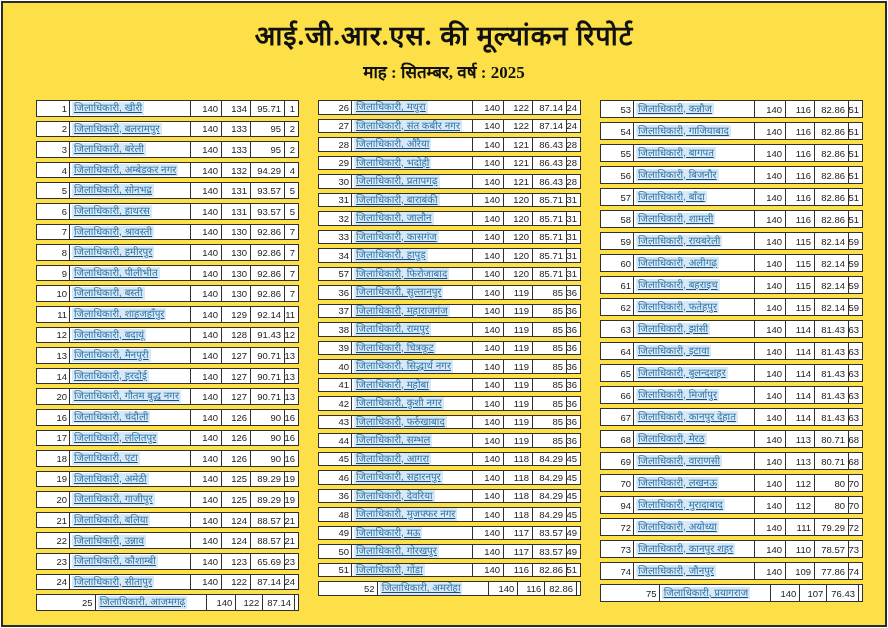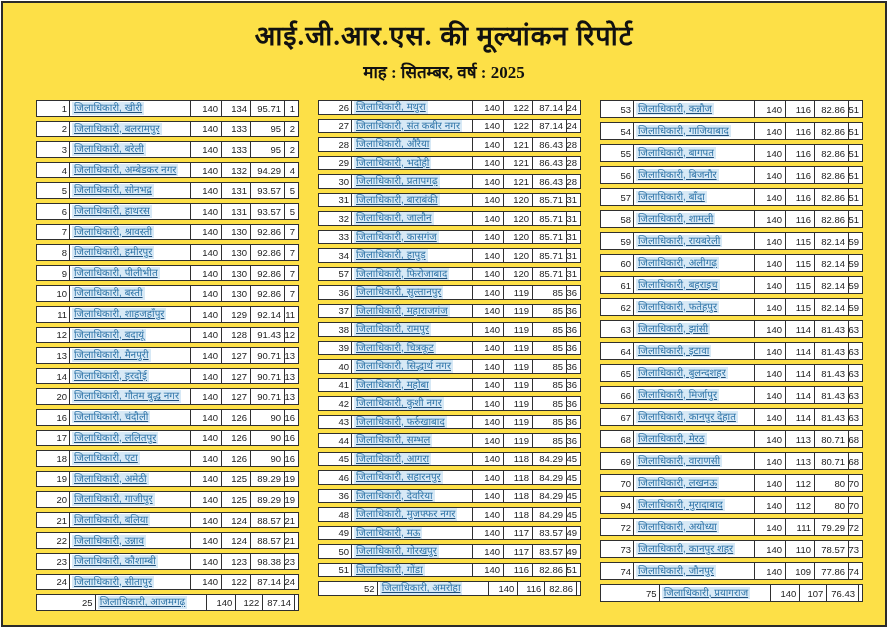--- a/index.html
+++ b/index.html
@@ -279,21 +279,21 @@
           <div class="cell c-pct">88.57</div>
           <div class="cell c-rank">21</div>
         </div>
         <div class="row">
           <div class="cell c-sn">23</div>
           <div class="cell c-name">
             <span class="dlink">जिलाधिकारी, कौशाम्बी</span>
           </div>
           <div class="cell c-total">140</div>
           <div class="cell c-score">123</div>
-          <div class="cell c-pct">98.38</div>
+          <div class="cell c-pct">65.69</div>
           <div class="cell c-rank">23</div>
         </div>
         <div class="row">
           <div class="cell c-sn">24</div>
           <div class="cell c-name">
             <span class="dlink">जिलाधिकारी, सीतापुर</span>
           </div>
           <div class="cell c-total">140</div>
           <div class="cell c-score">122</div>
           <div class="cell c-pct">87.14</div>

